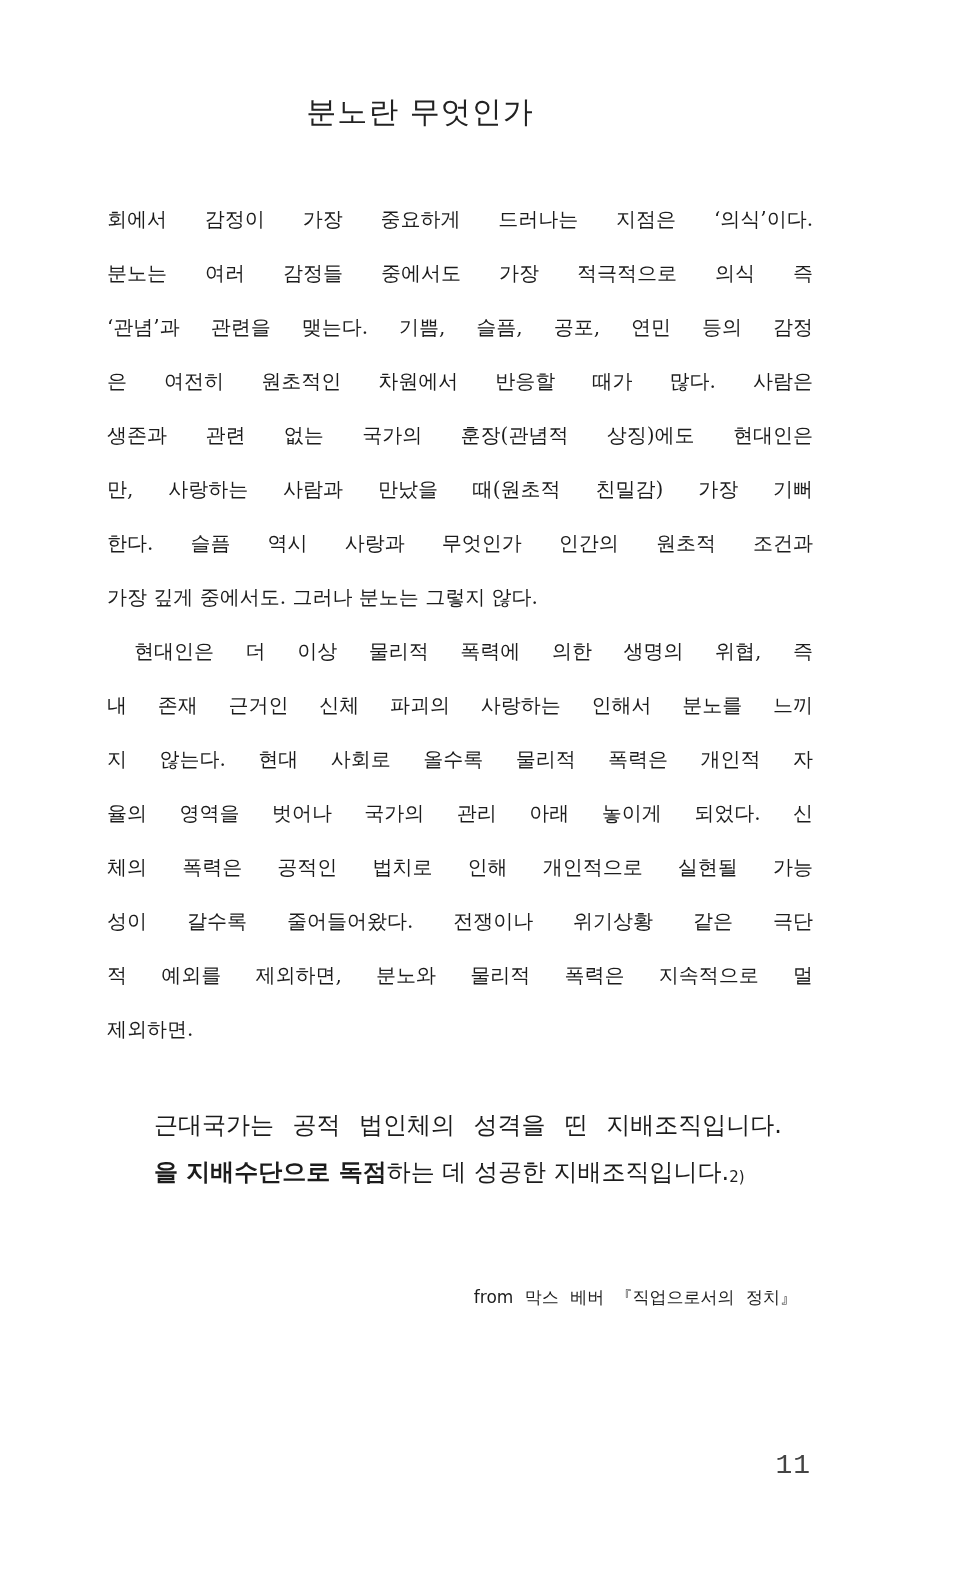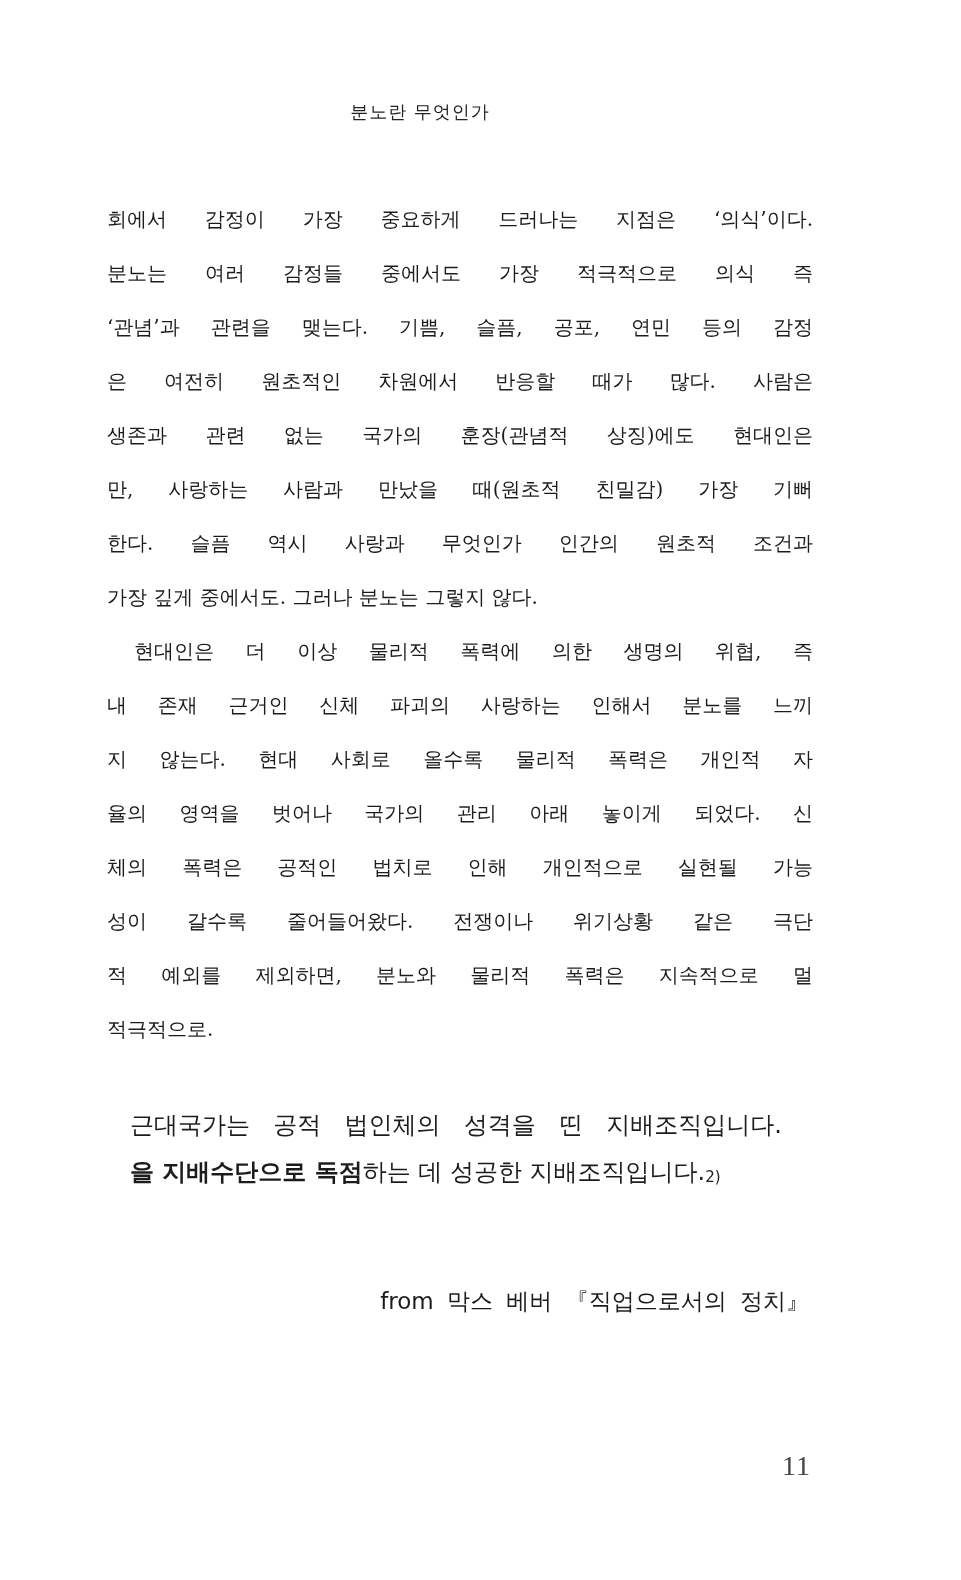--- a/index.html
+++ b/index.html
@@ -9,26 +9,26 @@
     }
     body {
       width: 961px;
       height: 1580px;
       position: relative;
       overflow: hidden;
       color: #1a1a1a;
     }
     .running-header {
       position: absolute;
-      top: 100px;
+      top: 92px;
       left: 0;
       width: 840px;
       text-align: center;
       font-family: "DejaVu Sans", sans-serif;
-      font-size: 18px;
+      font-size: 30px;
       letter-spacing: 1px;
       color: #222;
     }
     .body-text {
       position: absolute;
       top: 192px;
       left: 107px;
       width: 706px;
       font-family: "DejaVu Serif", serif;
       font-size: 20px;
@@ -57,47 +57,48 @@
       font-size: 24px;
       line-height: 47px;
       color: #1c1c1c;
     }
     .quote .qline {
       display: block;
       text-align: justify;
       text-align-last: justify;
       white-space: nowrap;
       height: 47px;
+      margin-left: 24px;
     }
     .quote .qline.last {
       text-align-last: left;
     }
     .quote b {
       font-weight: bold;
     }
     .quote sup {
       font-size: 15px;
       vertical-align: -2px;
     }
     .source {
       position: absolute;
       top: 1286px;
-      right: 152px;
+      right: 164px;
       font-family: "DejaVu Sans", sans-serif;
-      font-size: 23px;
+      font-size: 17px;
       color: #1c1c1c;
       white-space: nowrap;
       word-spacing: 6px;
       text-align: center;
     }
     .page-number {
       position: absolute;
       top: 1450px;
       right: 150px;
-      font-family: Liberation Serif, serif;
+      font-family: Liberation Mono, monospace;
       font-size: 28px;
       color: #444;
       letter-spacing: 1px;
     }
   </style>
 </head>
 <body>
 
 <div class="running-header">분노란 무엇인가</div>
 
@@ -110,21 +111,21 @@
   <span class="line">만, 사랑하는 사람과 만났을 때(원초적 친밀감) 가장 기뻐</span>
   <span class="line">한다. 슬픔 역시 사랑과 무엇인가 인간의 원초적 조건과</span>
   <span class="line last">가장 깊게 중에서도. 그러나 분노는 그렇지 않다.</span>
   <span class="line indent">현대인은 더 이상 물리적 폭력에 의한 생명의 위협, 즉</span>
   <span class="line">내 존재 근거인 신체 파괴의 사랑하는 인해서 분노를 느끼</span>
   <span class="line">지 않는다. 현대 사회로 올수록 물리적 폭력은 개인적 자</span>
   <span class="line">율의 영역을 벗어나 국가의 관리 아래 놓이게 되었다. 신</span>
   <span class="line">체의 폭력은 공적인 법치로 인해 개인적으로 실현될 가능</span>
   <span class="line">성이 갈수록 줄어들어왔다. 전쟁이나 위기상황 같은 극단</span>
   <span class="line">적 예외를 제외하면, 분노와 물리적 폭력은 지속적으로 멀</span>
-  <span class="line last">적극적으로.</span>
+  <span class="line last">제외하면.</span>
 </div>
 
 <div class="quote">
   <span class="qline">근대국가는 공적 법인체의 성격을 띤 지배조직입니다.</span>
   <span class="qline last"><b>을 지배수단으로 독점</b><span>하는 데 성공한 지배조직입니다.</span><sup>2)</sup></span>
 </div>
 
 <div class="source">from 막스 베버 『직업으로서의 정치』</div>
 
 <div class="page-number">11</div>

